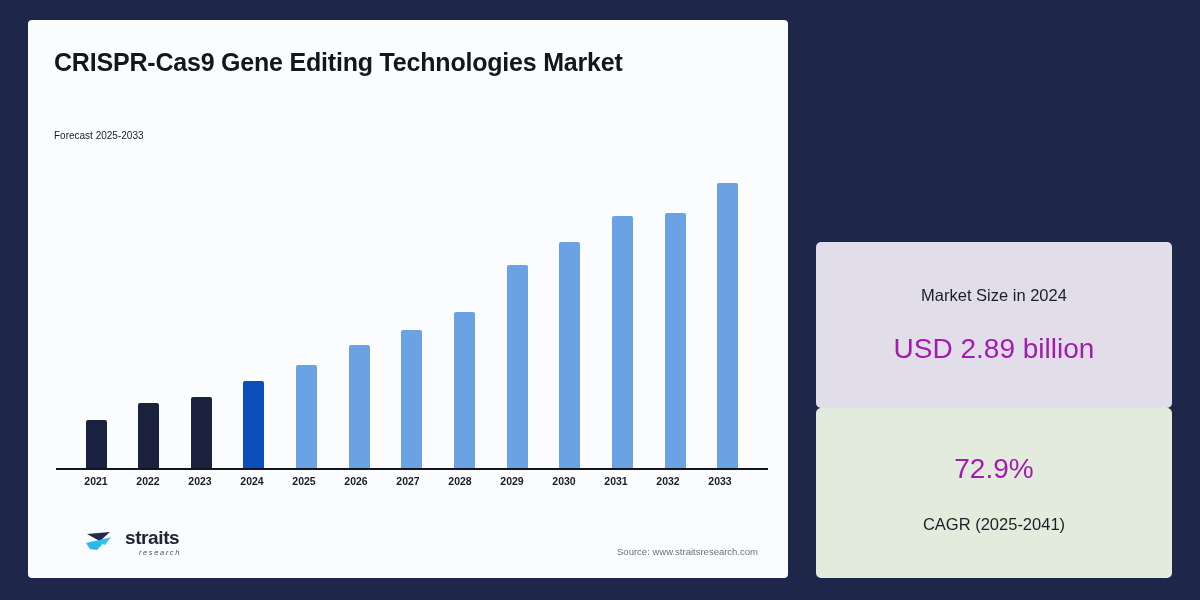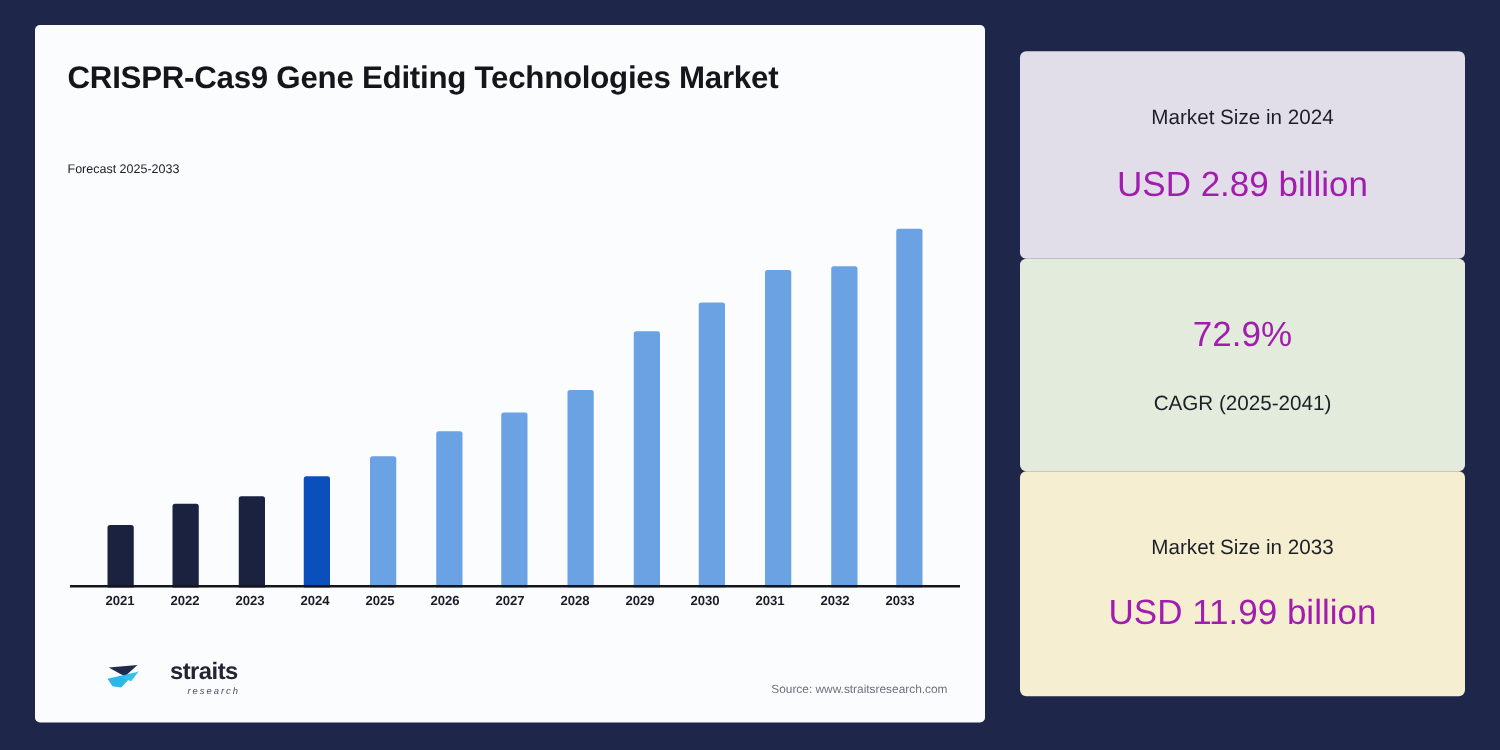--- a/index.html
+++ b/index.html
@@ -105,21 +105,21 @@
     color: #1b1d26;
   }
 
   
   .logo-wrap {
     position: absolute;
     left: 56px;
     top: 505px;
     display: flex;
     align-items: center;
-    gap: 18px;
+    gap: 7px;
   }
   .logo-mark {
     width: 34px;
     height: 34px;
     position: relative;
   }
   .logo-text {
     display: flex;
     flex-direction: column;
     line-height: 1;
@@ -148,21 +148,21 @@
 
   
   .cards {
     position: absolute;
     left: 816px;
     top: 20px;
     width: 356px;
     height: 558px;
     display: flex;
     flex-direction: column;
-    justify-content: center;
+    justify-content: flex-end;
   }
   .card {
     border-radius: 5px;
     display: flex;
     flex-direction: column;
     align-items: center;
     justify-content: center;
     box-sizing: border-box;
     text-align: center;
   }
@@ -276,19 +276,15 @@
     <div class="card card-1">
       <div class="card-label">Market Size in 2024</div>
       <div class="card-value">USD 2.89 billion</div>
     </div>
 
     <div class="card card-2">
       <div class="card-value">72.9%</div>
       <div class="card-label">CAGR (2025-2041)</div>
     </div>
 
-    <div class="card card-3">
-      <div class="card-label">Market Size in 2033</div>
-      <div class="card-value">USD 11.99 billion</div>
-    </div>
 
   </div>
 </div>
 
 </body></html>

